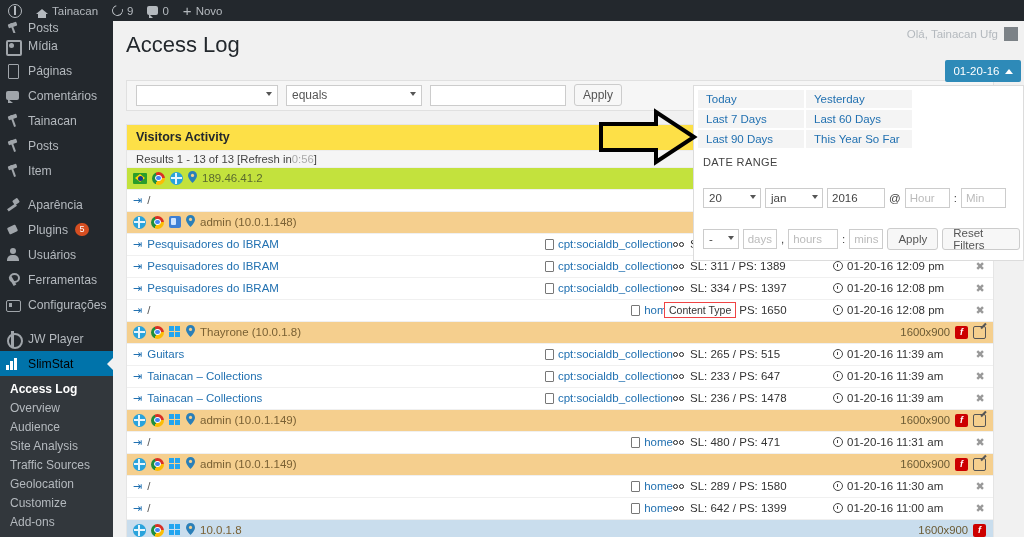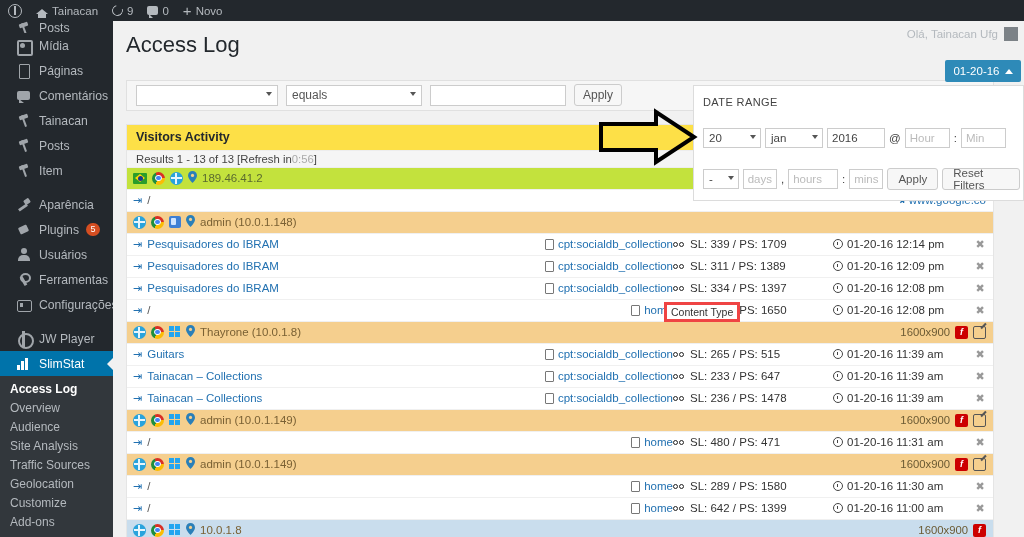--- a/index.html
+++ b/index.html
@@ -35,27 +35,27 @@
   .ico-plus{font-size:15px;line-height:11px;color:#b4b9be;font-weight:400;}
 
   
   .sidebar {
     position: absolute; left: 0; top: 21px; width: 113px; height: 516px;
     background: #23282d; color: #b4b9be; font-size: 12.2px; z-index: 30;
     overflow: hidden;
   }
   .menu-item {
     display: flex; align-items: center; gap: 7px;
-    height: 25px; padding-left: 16px; color: #b4b9be; position: relative;
+    height: 25px; padding-left: 5px; color: #b4b9be; position: relative;
   }
   .menu-item .mlabel { white-space: nowrap; }
   .menu-item.clipped-top { height: 12px; overflow: hidden; align-items: flex-start; }
   .menu-sep { height: 9px; }
   .menu-item.current {
-    background: #0073aa; color: #ffffff; font-weight: 400;
+    background: #0073aa; color: #000000; font-weight: 400;
   }
   .menu-item.current::after {
     content: ""; position: absolute; right: -1px; top: 6px;
     border-top: 7px solid transparent; border-bottom: 7px solid transparent;
     border-right: 7px solid #f1f1f1;
   }
   .mi-icon { width: 16px; height: 16px; flex: 0 0 16px; position: relative; }
   .badge {
     background: #d54e21; color: #fff; border-radius: 9px; font-size: 9px;
     padding: 1px 4px; line-height: 1.2; min-width: 14px; text-align: center;
@@ -147,21 +147,21 @@
   .clock-ico{width:10px;height:10px;border:1.3px solid #444;border-radius:50%;display:inline-block;position:relative;}
   .clock-ico::after{content:"";position:absolute;left:3.2px;top:1.6px;width:1.2px;height:3.4px;background:#444;}
   .glasses-ico{width:13px;height:8px;display:inline-block;position:relative;}
   .glasses-ico i{position:absolute;top:2px;width:5px;height:5px;border:1.3px solid #222;border-radius:50%;}
   .out-ico{color:#2271b1;font-weight:bold;}
   .flagred{width:13px;height:13px;background:#cc0000;border-radius:2px;display:inline-flex;align-items:center;justify-content:center;color:#fff;font-size:9px;font-style:italic;font-weight:bold;}
   .edit-ico{width:13px;height:13px;border:1.3px solid #555;border-radius:2px;display:inline-block;position:relative;}
   .edit-ico::after{content:"";position:absolute;right:-2px;top:-2px;width:7px;height:2px;background:#555;transform:rotate(-45deg);}
 
   .tooltip {
-    position: absolute; background: #fff; border: 3px solid #ef4444;
+    position: absolute; background: #fff; border: 1px solid #ef4444;
     font-size: 10.5px; color: #333; padding: 1px 4px; white-space: nowrap; z-index: 25;
   }
 
   
   .dr-btn {
     position: absolute; right: 3px; top: 60px; width: 76px; height: 22px;
     background: #2e8ab8; color: #fff; font-size: 11.5px; border-radius: 2px;
     display: flex; align-items: center; justify-content: center; gap: 5px; z-index: 22;
   }
   .dr-btn .up { border-left: 4px solid transparent; border-right: 4px solid transparent; border-bottom: 5px solid #fff; }
@@ -658,20 +658,28 @@
       <polygon points="3,16 58,16 58,4 96,29 58,54 58,42 3,42" fill="#ffffff" fill-opacity="0" stroke="#000" stroke-width="4" stroke-linejoin="miter"></polygon>
     </svg>
   </div>
 
   <div class="dr-btn">
     <span>01-20-16</span>
     <span class="up"></span>
   </div>
 
   <div class="dr-panel">
+    <div class="dr-quick">
+      <div class="q">Today</div>
+      <div class="q">Yesterday</div>
+      <div class="q">Last 7 Days</div>
+      <div class="q">Last 60 Days</div>
+      <div class="q">Last 90 Days</div>
+      <div class="q">This Year So Far</div>
+    </div>
     <div class="dr-title">DATE RANGE</div>
     <div class="dr-row">
       <div class="dr-sel" style="width:58px">
         <span>20</span>
         <span class="caret"></span>
       </div>
       <div class="dr-sel" style="width:58px">
         <span>jan</span>
         <span class="caret"></span>
       </div>

